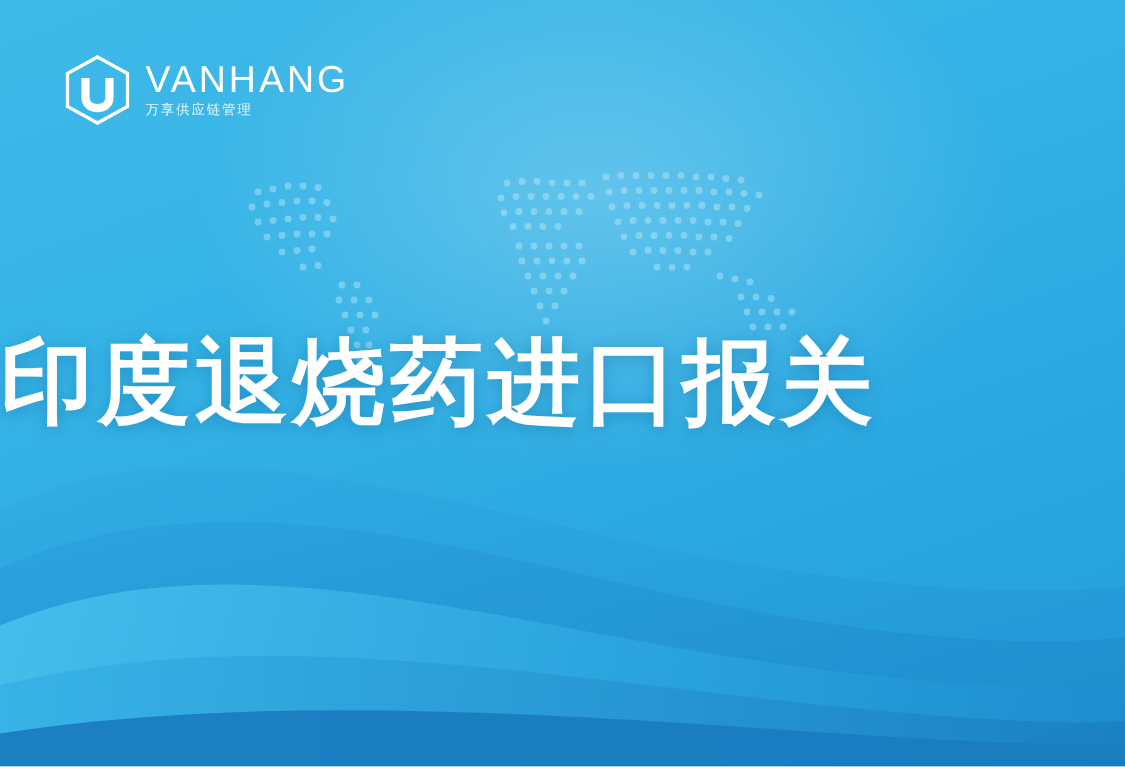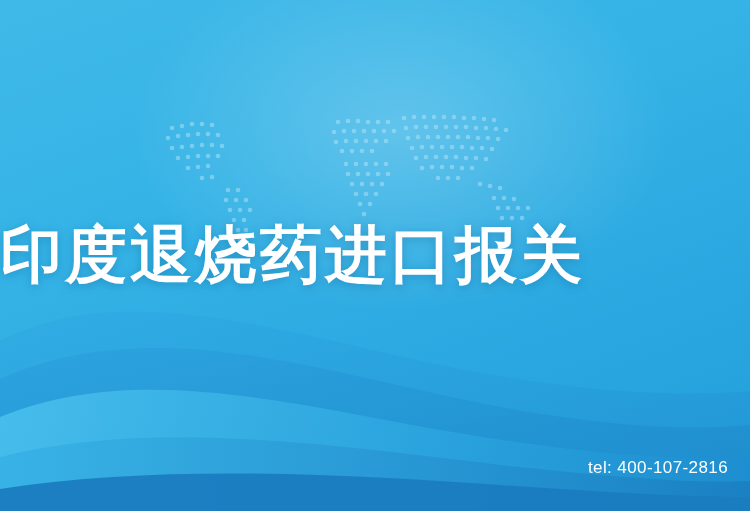--- a/index.html
+++ b/index.html
@@ -271,20 +271,30 @@
           <circle cx="368" cy="110" r="2.3"></circle>
           <circle cx="378" cy="110" r="2.3"></circle>
         <circle cx="352" cy="120" r="2.3"></circle>
           <circle cx="362" cy="120" r="2.3"></circle>
           <circle cx="372" cy="120" r="2.3"></circle>
         <circle cx="386" cy="128" r="2.3"></circle>
       </g>
     </g>
   </svg>
 
+  <div class="logo">
+    <svg class="logo-mark" viewBox="0 0 46 48" xmlns="http://www.w3.org/2000/svg">
+      <polygon points="23,2 43,13 43,35 23,46 3,35 3,13" fill="none" stroke="#ffffff" stroke-width="2.2"></polygon>
+      <path d="M15,16 L15,29 C15,33.4 18.6,36 23,36 C27.4,36 31,33.4 31,29 L31,16" fill="none" stroke="#ffffff" stroke-width="5.5" stroke-linecap="butt"></path>
+    </svg>
+    <div class="logo-text">
+      <div class="logo-word">VANHANG</div>
+      <div class="logo-sub">万享供应链管理</div>
+    </div>
+  </div>
 
   <div class="headline">印度退烧药进口报关</div>
 
   <svg class="waves" viewBox="0 0 750 290" preserveAspectRatio="none" xmlns="http://www.w3.org/2000/svg">
     <defs>
       <linearGradient id="w1" x1="0" y1="0" x2="1" y2="1">
         <stop offset="0%" stop-color="#2fa9e2"></stop>
         <stop offset="100%" stop-color="#1f8fd0"></stop>
       </linearGradient>
       <linearGradient id="w2" x1="0" y1="0" x2="1" y2="1">
@@ -301,15 +311,14 @@
         <stop offset="100%" stop-color="#1a7fc2"></stop>
       </linearGradient>
     </defs>
     <path d="M0,120 C130,52 300,118 470,150 C590,172 680,176 750,170 L750,290 L0,290 Z" fill="url(#w1)" opacity="0.55"></path>
     <path d="M0,158 C150,90 320,150 480,182 C600,206 690,210 750,204 L750,290 L0,290 Z" fill="url(#w2)" opacity="0.6"></path>
     <path d="M0,196 C140,138 300,186 470,214 C600,235 690,240 750,236 L750,290 L0,290 Z" fill="url(#w3)" opacity="0.75"></path>
     <path d="M0,236 C160,196 340,226 520,246 C630,258 700,262 750,260 L750,290 L0,290 Z" fill="url(#w4)" opacity="0.9"></path>
     <path d="M0,268 C180,240 380,256 560,268 C650,274 710,276 750,276 L750,290 L0,290 Z" fill="#1a7cc0" opacity="0.95"></path>
   </svg>
 
-  <div class="tel">tel: 400-107-2816</div>
 
 </div>
 
 </body></html>

